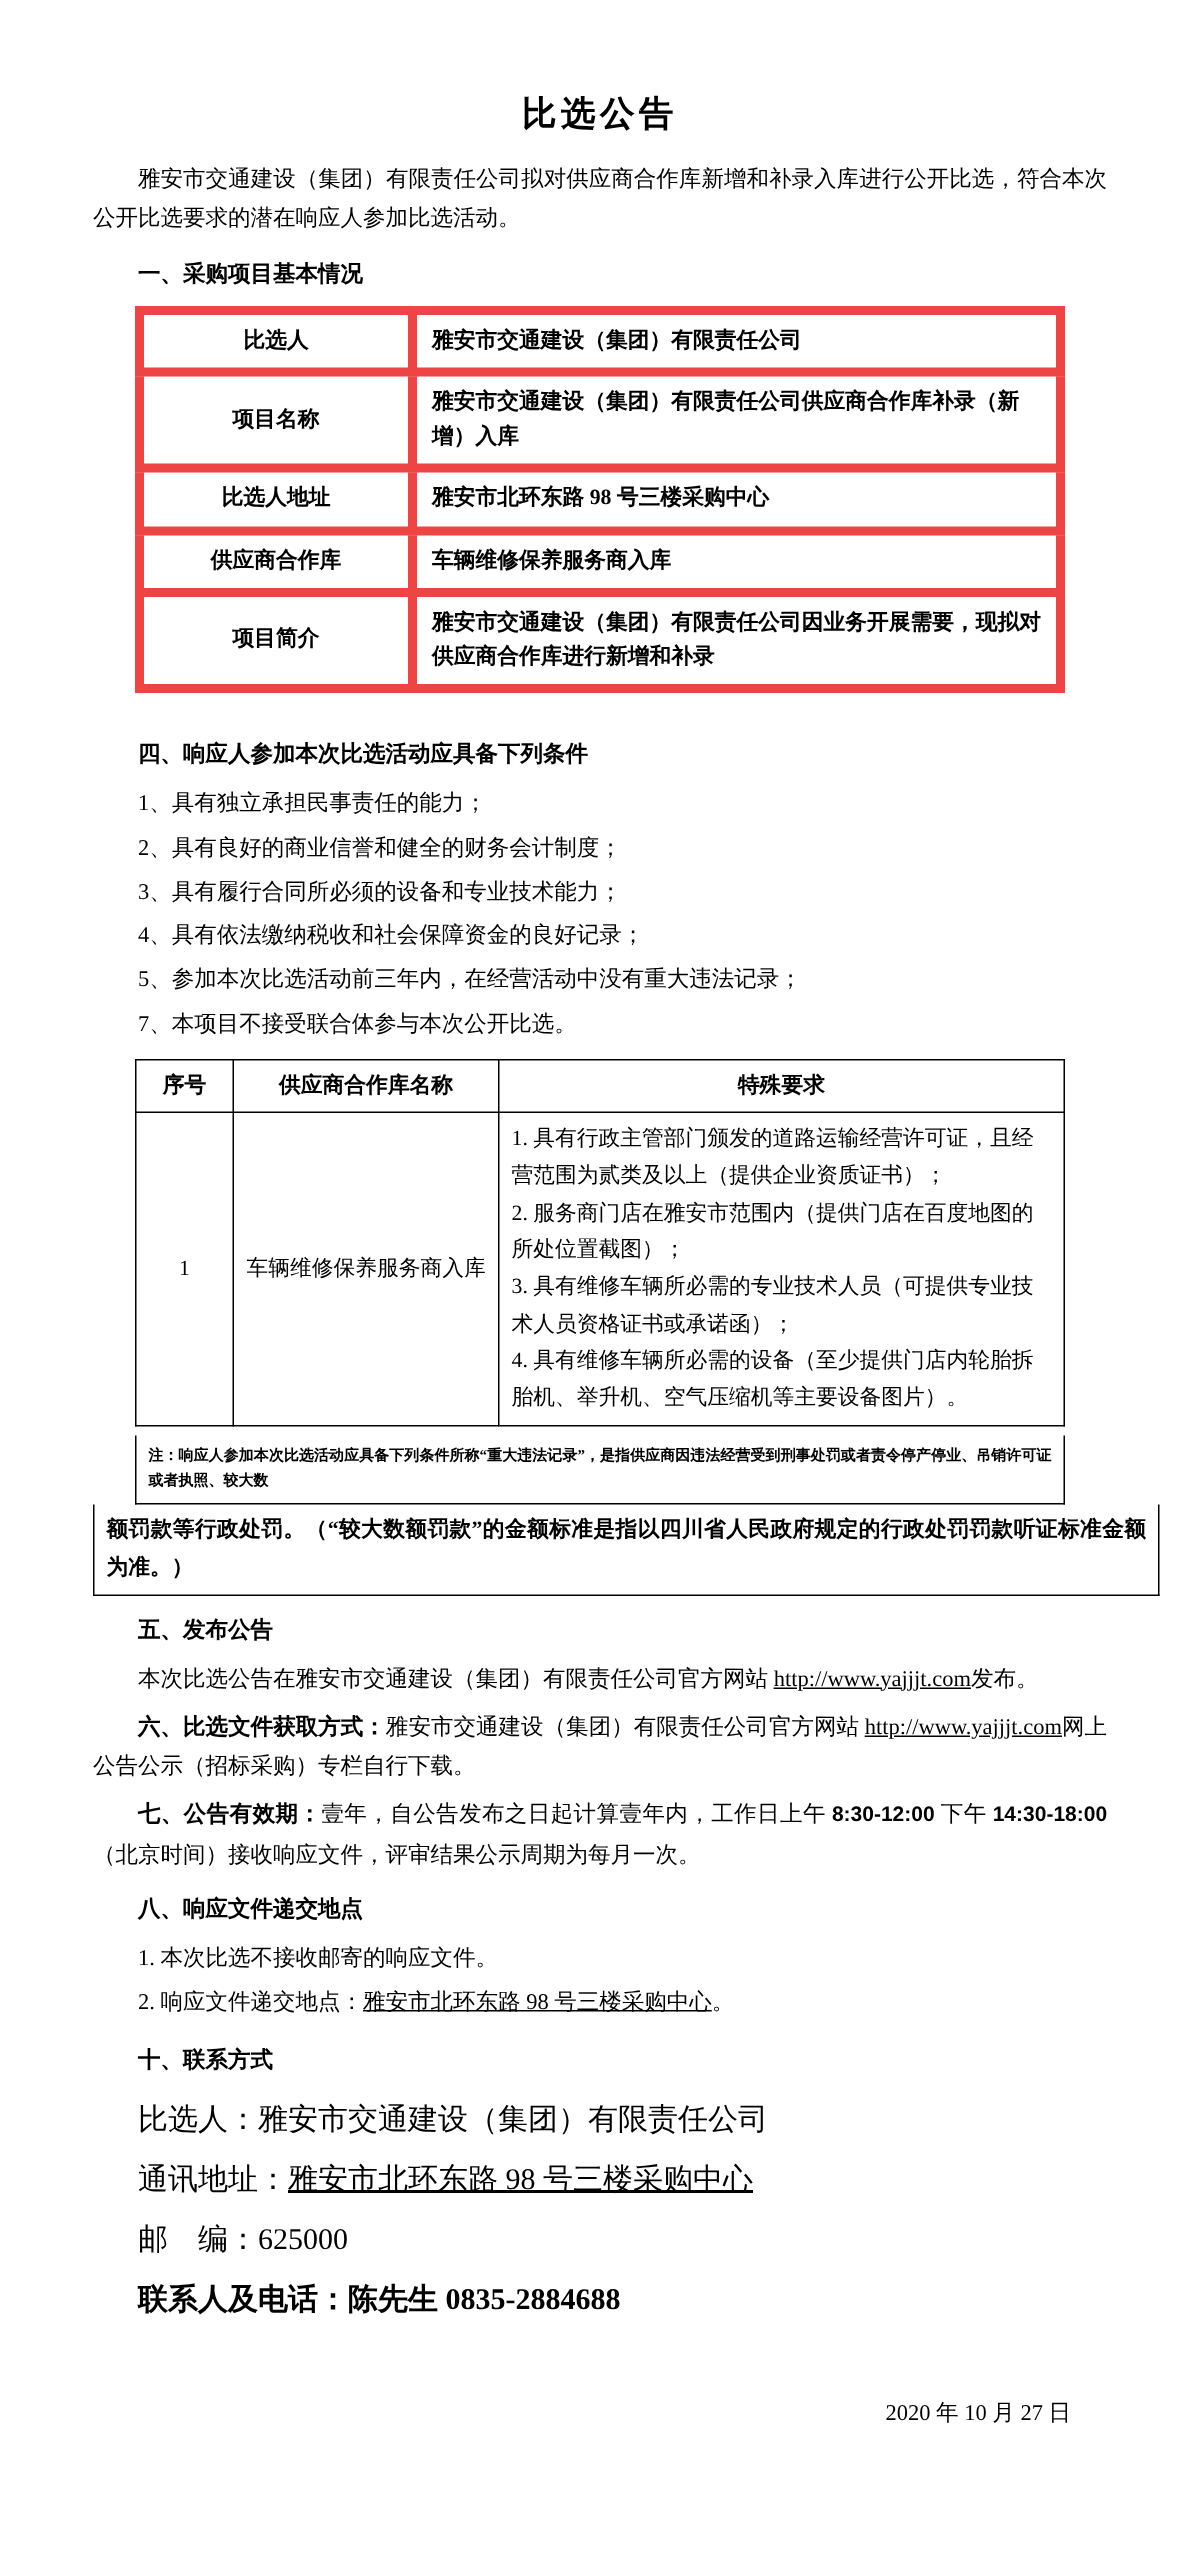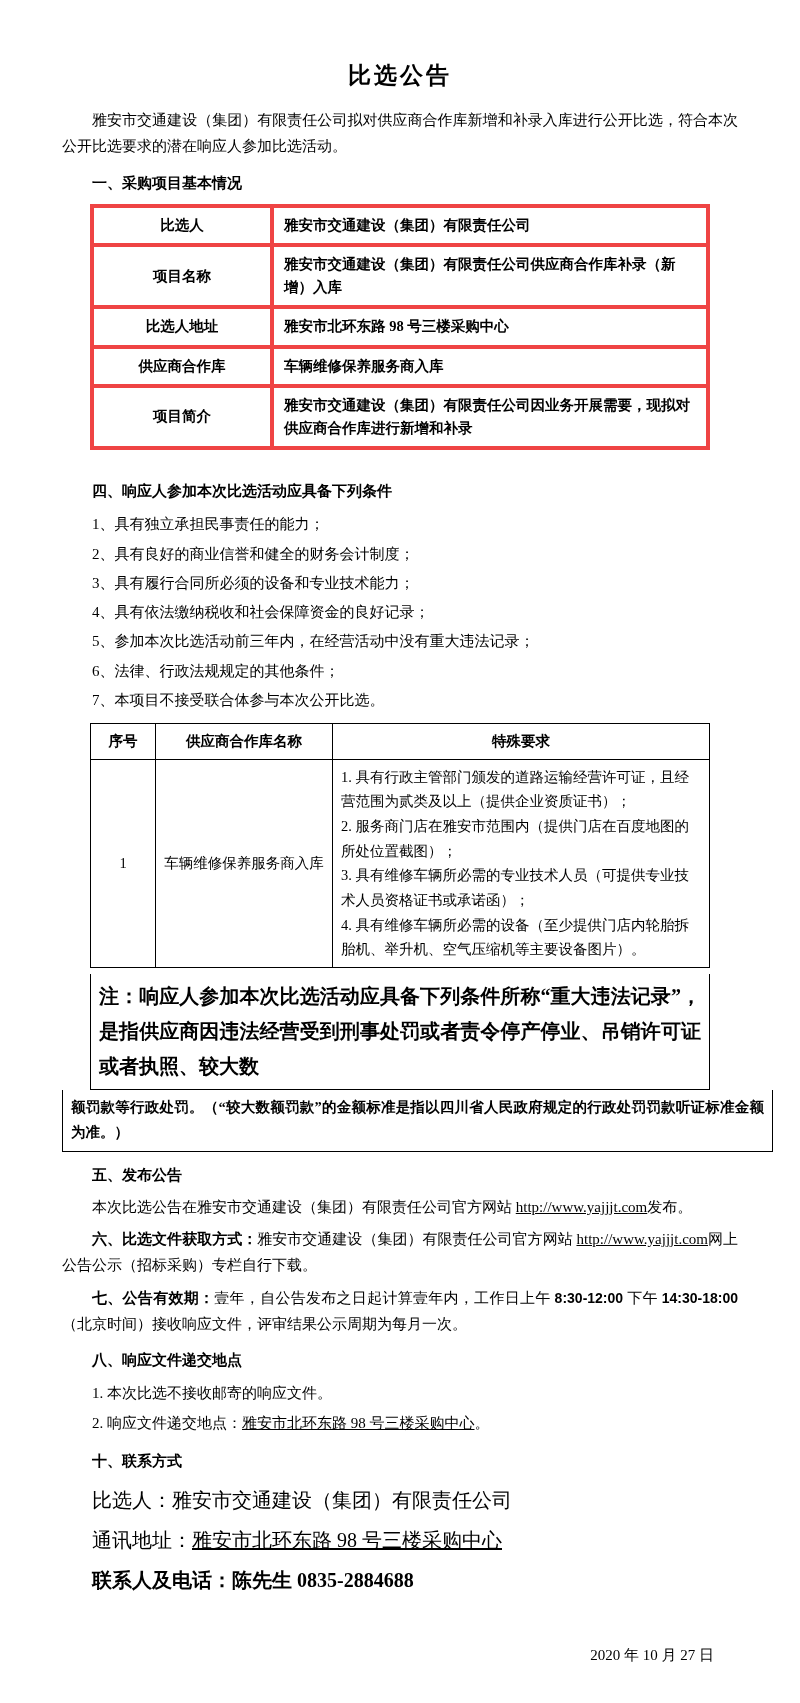--- a/index.html
+++ b/index.html
@@ -53,21 +53,21 @@
     line-height: 1.95;
     margin: 0;
   }
   table.info, table.req {
     border-collapse: collapse;
     width: 620px;
     margin: 8px auto 6px auto;
     font-size: 14.5px;
   }
   table.info td {
-    border: 4px solid #ef4444;
+    border: 6px solid #ef4444;
     padding: 6px 8px;
     line-height: 1.6;
     vertical-align: middle;
   }
   table.info td.label {
     width: 160px;
     text-align: center;
     font-weight: bold;
   }
   table.info td.value {
@@ -99,21 +99,21 @@
   }
   .req-detail div {
     margin: 0;
   }
   .note-box {
     width: 620px;
     margin: 0 auto;
     border: 1px solid #000;
     border-top: none;
     padding: 5px 8px;
-    font-size: 20px;
+    font-size: 10px;
     line-height: 1.75;
     font-weight: bold;
     text-align: justify;
     box-sizing: border-box;
   }
   .note-box2 {
     width: 711px;
     margin: 0 auto 6px auto;
     border: 1px solid #000;
     border-top: none;
@@ -195,21 +195,20 @@
 
   <div class="spacer-md"></div>
 
   <div class="section-head">四、响应人参加本次比选活动应具备下列条件</div>
 
   <p class="list-item">1、具有独立承担民事责任的能力；</p>
   <p class="list-item">2、具有良好的商业信誉和健全的财务会计制度；</p>
   <p class="list-item">3、具有履行合同所必须的设备和专业技术能力；</p>
   <p class="list-item">4、具有依法缴纳税收和社会保障资金的良好记录；</p>
   <p class="list-item">5、参加本次比选活动前三年内，在经营活动中没有重大违法记录；</p>
-  <p class="list-item">6、法律、行政法规规定的其他条件；</p>
   <p class="list-item">7、本项目不接受联合体参与本次公开比选。</p>
 
   <table class="req">
     <thead>
       <tr>
         <th class="req-no">序号</th>
         <th class="req-name">供应商合作库名称</th>
         <th class="req-detail" style="text-align:center">特殊要求</th>
       </tr>
     </thead>
@@ -257,17 +256,20 @@
   </p>
 
   <div class="section-head">十、联系方式</div>
 
   <p class="contact-line">
     <span>比选人：</span><span>雅安市交通建设（集团）有限责任公司</span>
   </p>
   <p class="contact-line">
     <span>通讯地址：</span><span class="uline">雅安市北环东路 98 号三楼采购中心</span>
   </p>
+  <p class="contact-line">
+    <span>邮　编：</span><span>625000</span>
+  </p>
   <p class="contact-line bold">联系人及电话：陈先生  0835-2884688</p>
 
   <div class="date-line">2020 年 10 月 27 日</div>
 
 </div>
 
 </body></html>

